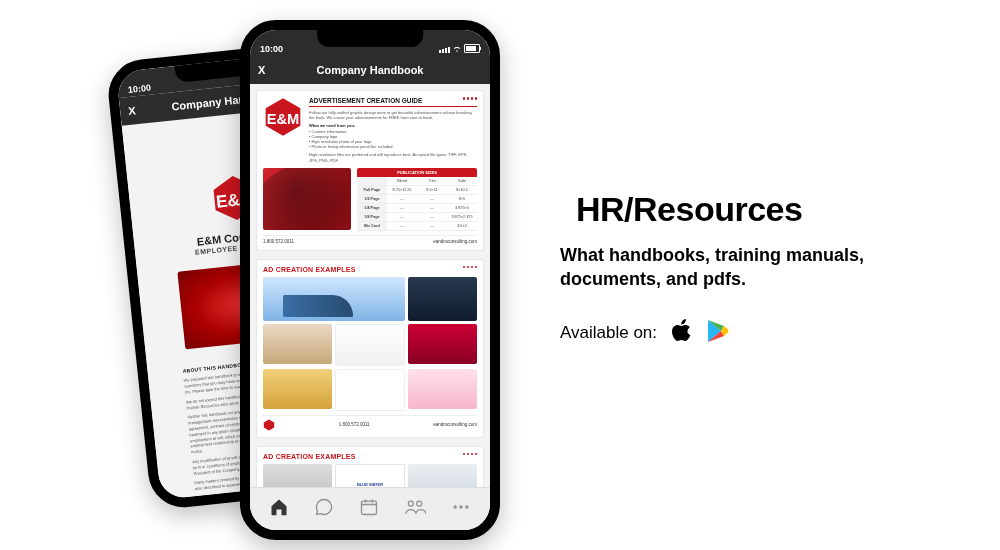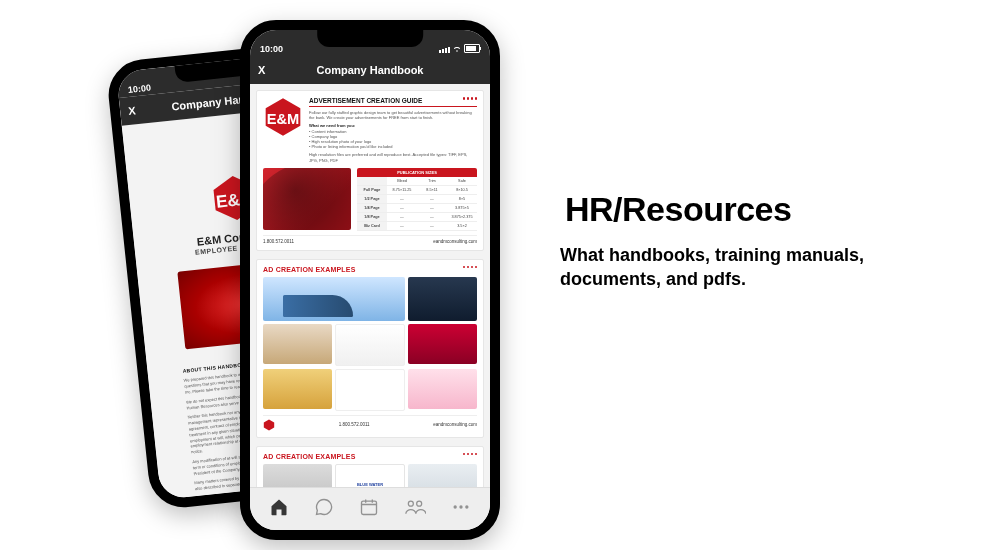--- a/index.html
+++ b/index.html
@@ -8,21 +8,21 @@
     background:#fff;overflow:hidden;
     color:#000;
   }
   .stage{position:relative;width:1000px;height:550px;}
 
   
   .copy{
     position:absolute;left:560px;top:190px;width:380px;
   }
   .copy h1{
-    margin:0 0 14px 5px;font-size:34px;font-weight:900;letter-spacing:-0.5px;
+    margin:0 0 14px 16px;font-size:34px;font-weight:900;letter-spacing:-0.5px;
   }
   .copy p{
     margin:0 0 26px 0;font-size:18px;font-weight:700;line-height:1.35;
   }
   .avail{display:flex;align-items:center;gap:14px;font-size:17px;}
   .avail .label{font-weight:500;}
 
   
   .phone{
     position:absolute;
@@ -170,20 +170,36 @@
   .emlogo-red{fill:#c9151e;}
 </style>
 </head>
 <body>
 
 <div class="stage">
 
   <div class="copy">
     <h1>HR/Resources</h1>
     <p>What handbooks, training manuals, documents, and pdfs.</p>
+    <div class="avail">
+      <span class="label">Available on:</span>
+      <span>
+        <svg width="22" height="26" viewBox="0 0 22 26">
+            <path d="M16.4 13.7c0-3 2.4-4.4 2.5-4.5-1.4-2-3.5-2.3-4.2-2.3-1.8-.2-3.5 1.1-4.4 1.1-.9 0-2.3-1-3.8-1C4 7 1 9 1 13.6c0 2.4.9 4.9 2 6.5 1 1.4 2.1 3 3.7 2.9 1.5-.1 2-.9 3.8-.9 1.8 0 2.3.9 3.8.9 1.6 0 2.6-1.4 3.6-2.9.8-1.1 1.3-2.3 1.5-2.9-1.9-.8-3-2.6-3-3.5zM13.7 4.7c.8-1 1.4-2.3 1.2-3.7-1.2.1-2.6.8-3.4 1.8-.8.9-1.4 2.3-1.2 3.6 1.3.1 2.6-.7 3.4-1.7z" fill="#000"></path>
+          </svg>
+      </span>
+      <span>
+        <svg width="22" height="24" viewBox="0 0 22 24">
+          <path d="M1 1 L14 12 L1 23 Z" fill="#29b6f6"></path>
+          <path d="M1 1 L17 7 L14 12 Z" fill="#4caf50"></path>
+          <path d="M14 12 L17 17 L1 23 Z" fill="#f44336"></path>
+          <path d="M14 12 L17 7 L21 10.5 Q22 12 21 13.5 L17 17 Z" fill="#ffc107"></path>
+        </svg>
+      </span>
+    </div>
   </div>
 
   <div class="phone phone-back">
     <div class="notch"></div>
     <div class="phone-inner">
       <div class="statusbar">
         <span class="time">10:00</span>
         <div class="icons">
           <div class="sigbars">
               <span></span>

